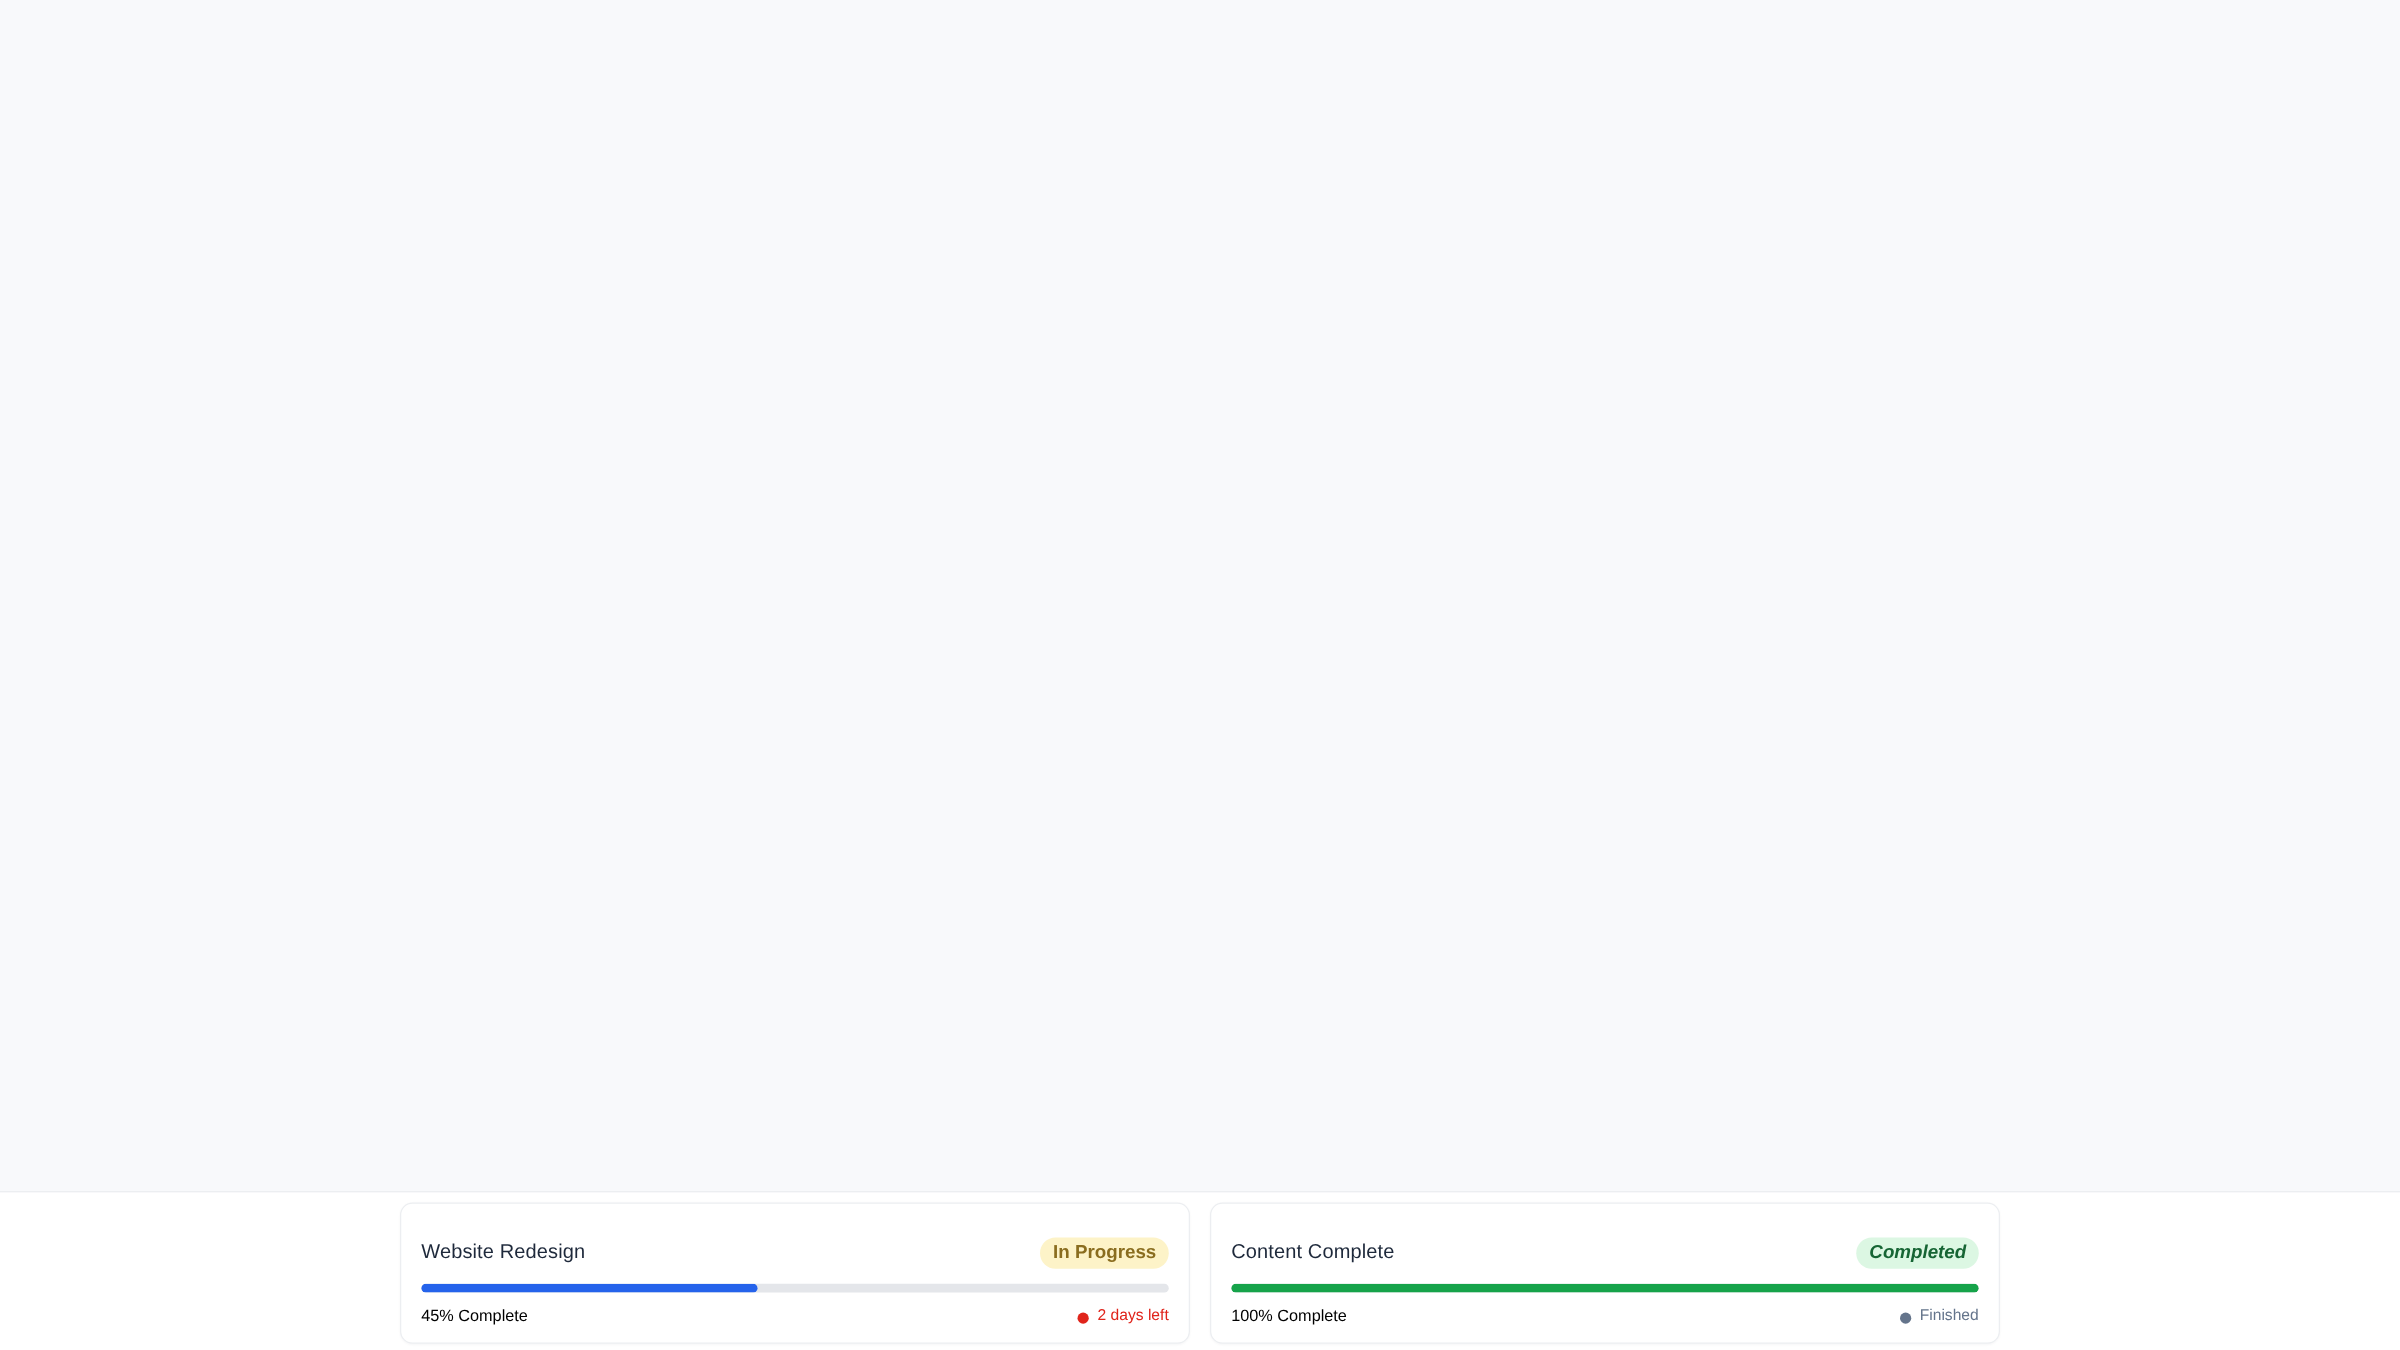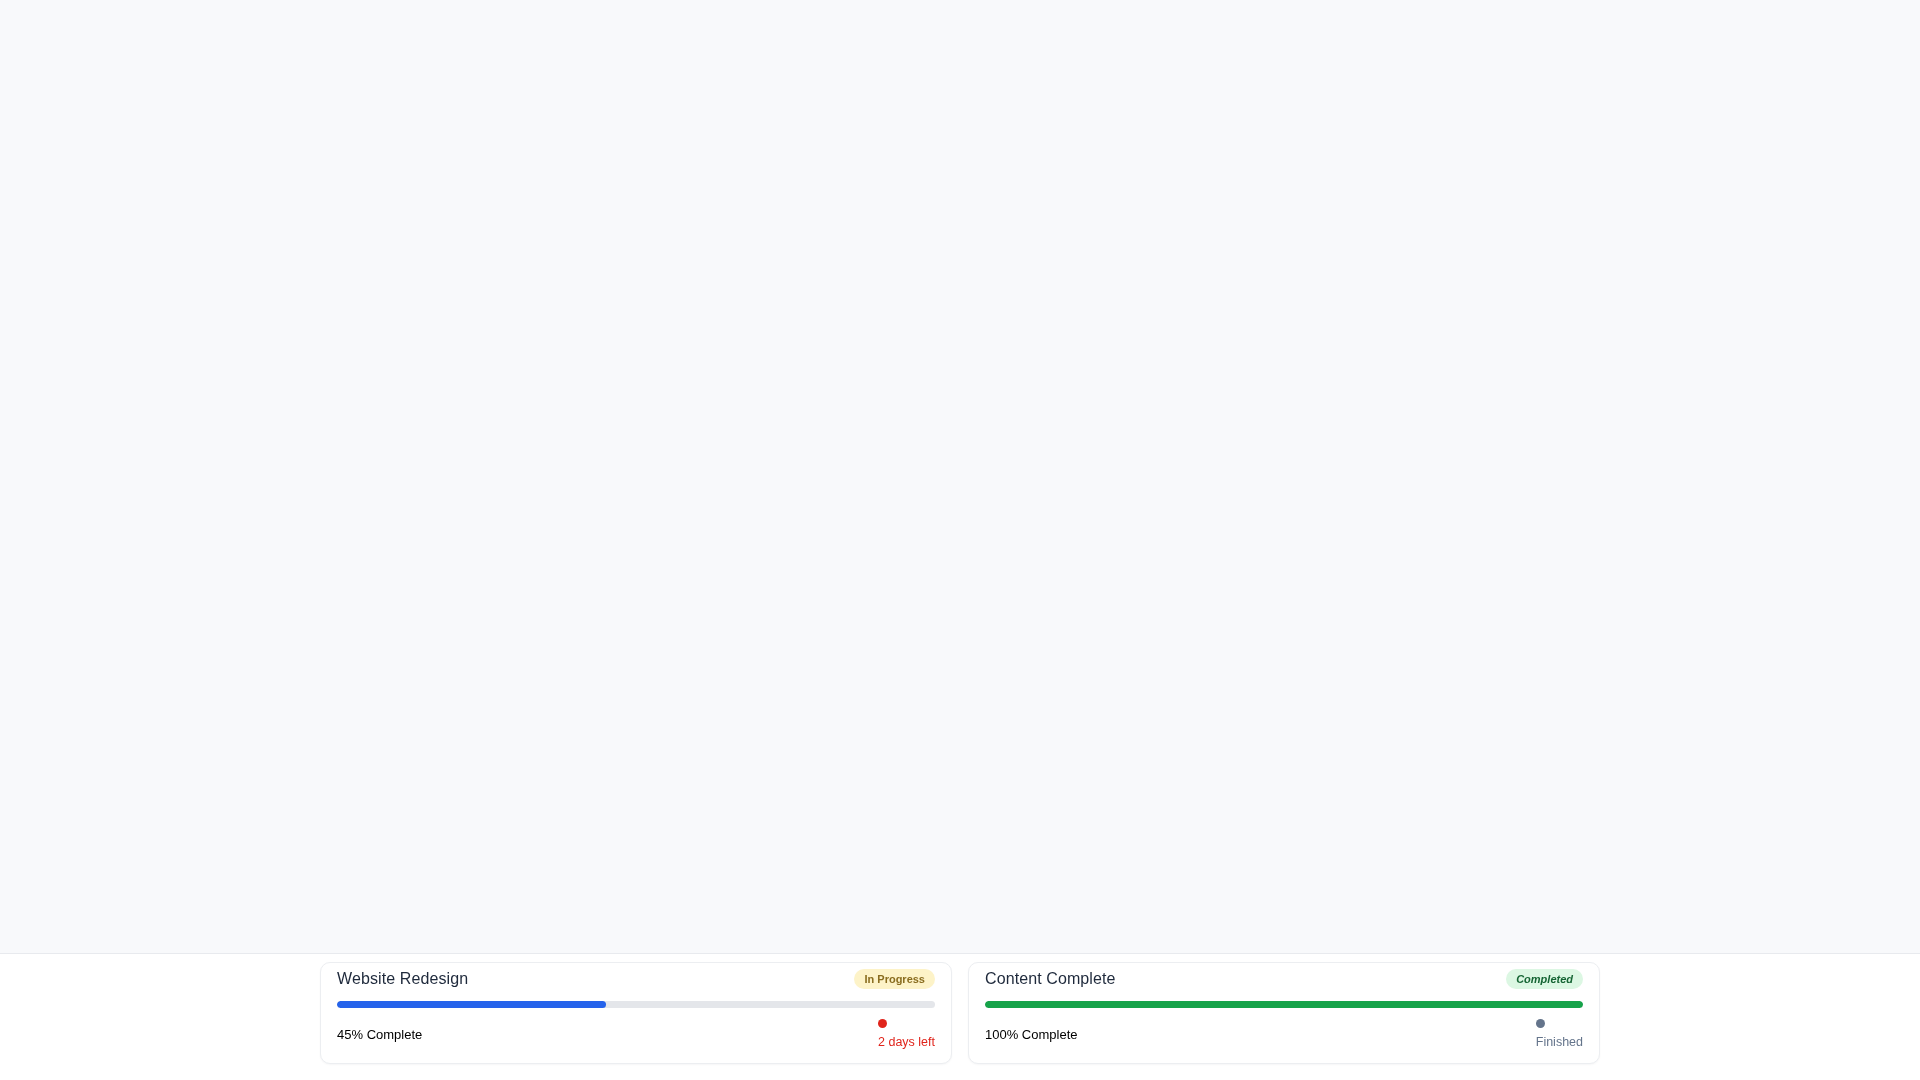--- a/index.html
+++ b/index.html
@@ -62,42 +62,42 @@
     gap: 16px;
   }
 
   
   .project-card {
     flex: 1 1 0;
     background: #ffffff;
     border: 1px solid #eceef1;
     border-radius: 10px;
     box-sizing: border-box;
-    padding: 6px 16px 14px 16px;
+    padding: 27px 16px 14px 16px;
     box-shadow: 0 1px 2px rgba(16, 24, 40, 0.04);
   }
 
   .card-head {
     display: flex;
     align-items: center;
     justify-content: space-between;
     gap: 10px;
     margin-bottom: 12px;
   }
 
   .card-title {
     font-size: 16px;
     font-weight: 400;
     color: #1e293b;
     letter-spacing: 0.1px;
     white-space: nowrap;
   }
 
   .status-badge {
-    font-size: 11px;
+    font-size: 15px;
     font-weight: 700;
     padding: 4px 10px;
     border-radius: 999px;
     white-space: nowrap;
     line-height: 1.1;
   }
   .status-badge.in-progress {
     background: #fdf3c8;
     color: #8a6d1f;
   }
@@ -132,25 +132,24 @@
     justify-content: space-between;
     gap: 10px;
   }
   .meta-left {
     font-size: 13px;
     color: #000000;
     white-space: nowrap;
   }
   .meta-right {
     display: flex;
-    align-items: flex-start;
+    align-items: flex-end;
     gap: 7px;
     font-size: 12.5px;
     white-space: nowrap;
-    flex-direction: column;
   }
   .meta-dot {
     width: 9px;
     height: 9px;
     border-radius: 50%;
     flex: 0 0 auto;
     display: inline-block;
   }
 </style>
 </head>

